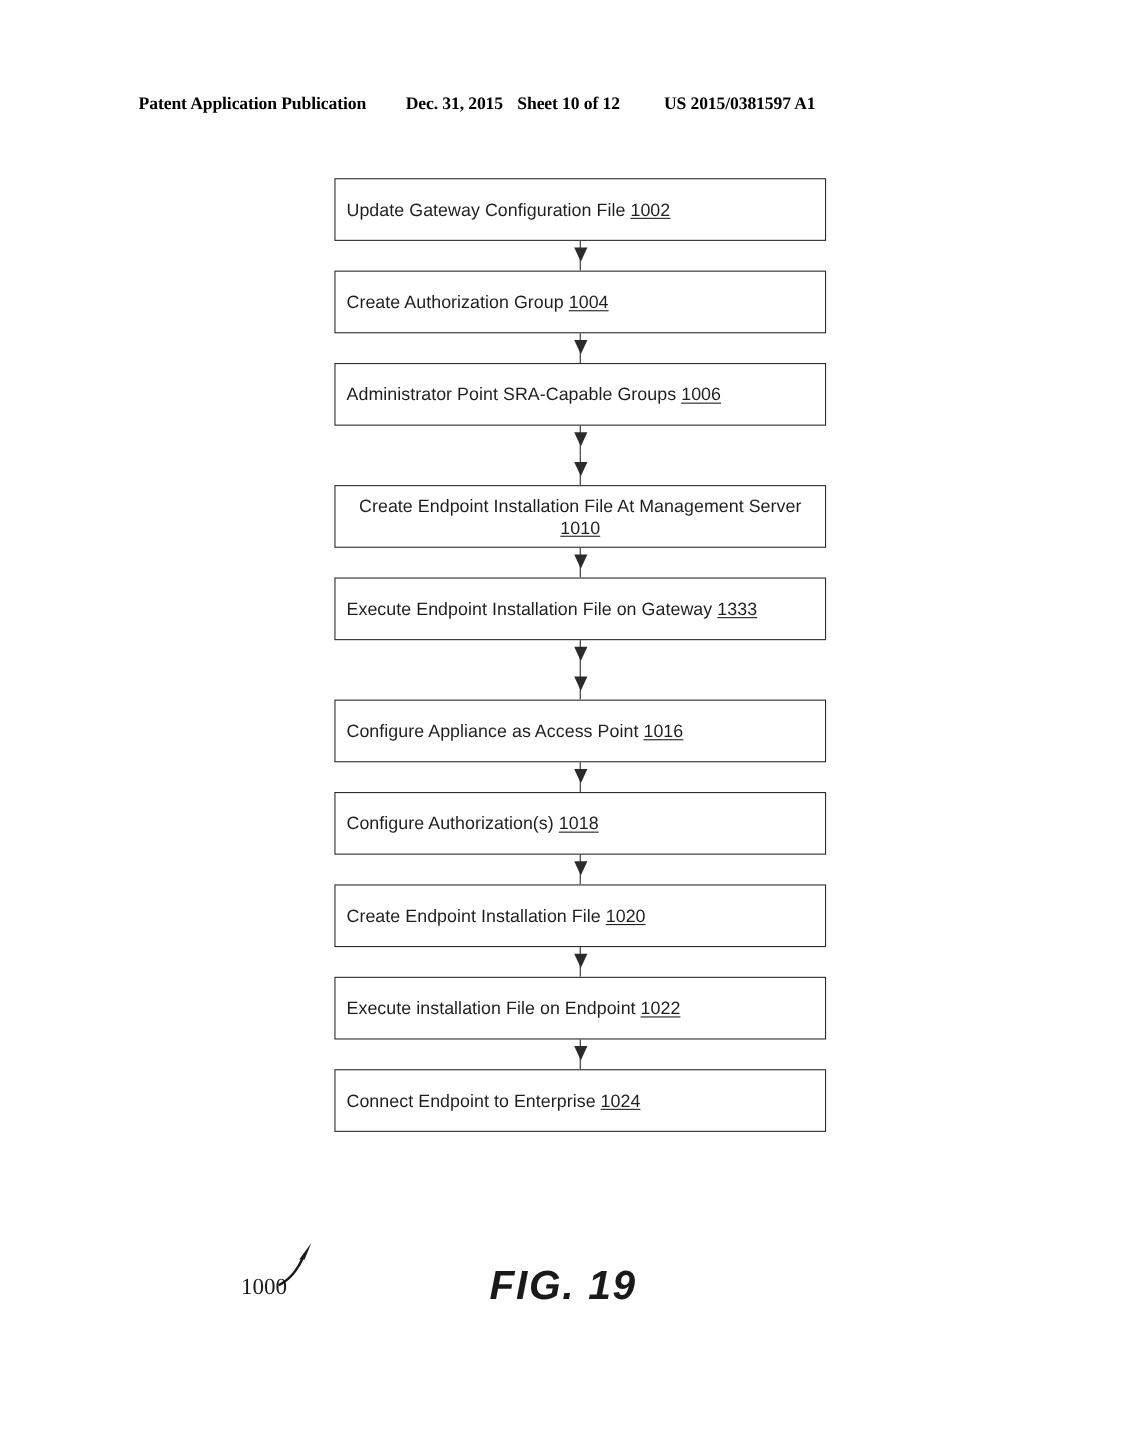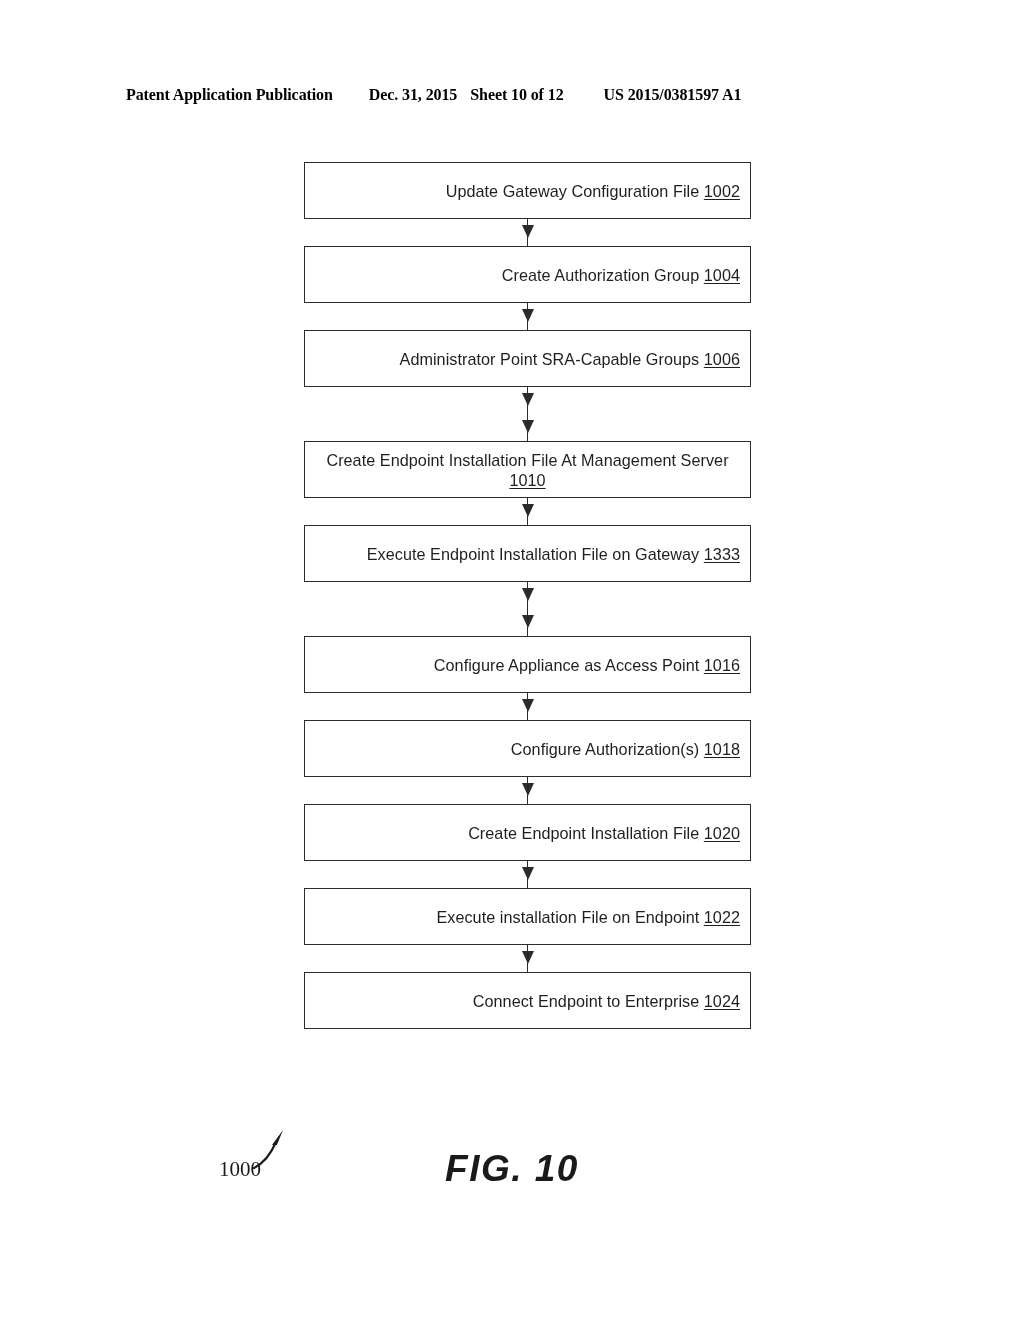--- a/index.html
+++ b/index.html
@@ -49,21 +49,21 @@
   }
 
   .step {
     position: relative;
     width: 447px;
     height: 57px;
     border: 1.6px solid #2b2b2b;
     background: #ffffff;
     display: flex;
     align-items: center;
-    justify-content: flex-end;
+    justify-content: flex-start;
     text-align: center;
   }
 
   .step-text {
     font-family: "Liberation Sans", sans-serif;
     font-size: 16.2px;
     line-height: 20px;
     color: #1f1f1f;
     letter-spacing: 0.05px;
     padding: 0 10px;
@@ -223,15 +223,15 @@
       </div>
     </div>
 
   <div id="lead-label">1000</div>
 
   <svg id="lead-arrow" viewBox="0 0 44 44">
     <path d="M 2 40 C 10 36, 18 28, 24 14" stroke="#1a1a1a" stroke-width="2.2" fill="none" stroke-linecap="round"></path>
     <path d="M 31 2 L 20 17 L 25 17 L 22 24 Z" fill="#1a1a1a"></path>
   </svg>
 
-  <div id="fig-label">FIG. 10</div>
+  <div id="fig-label">FIG. 19</div>
 
 </div>
 
 </body></html>

